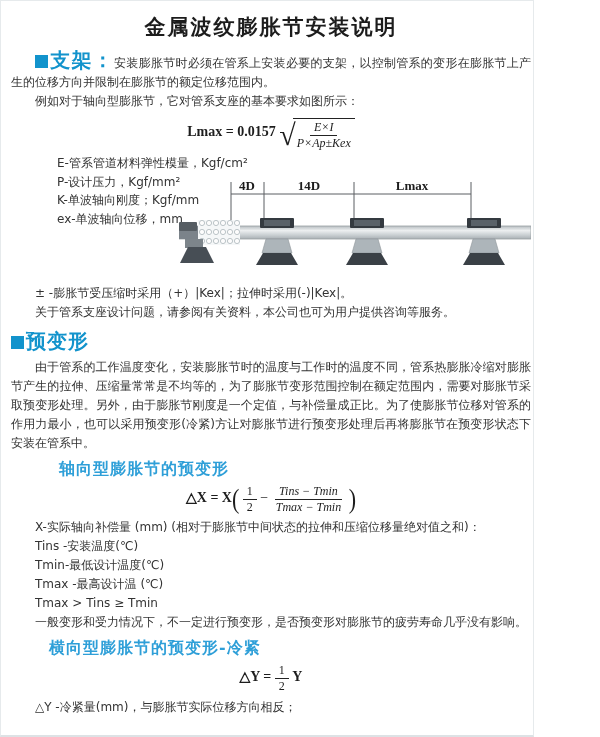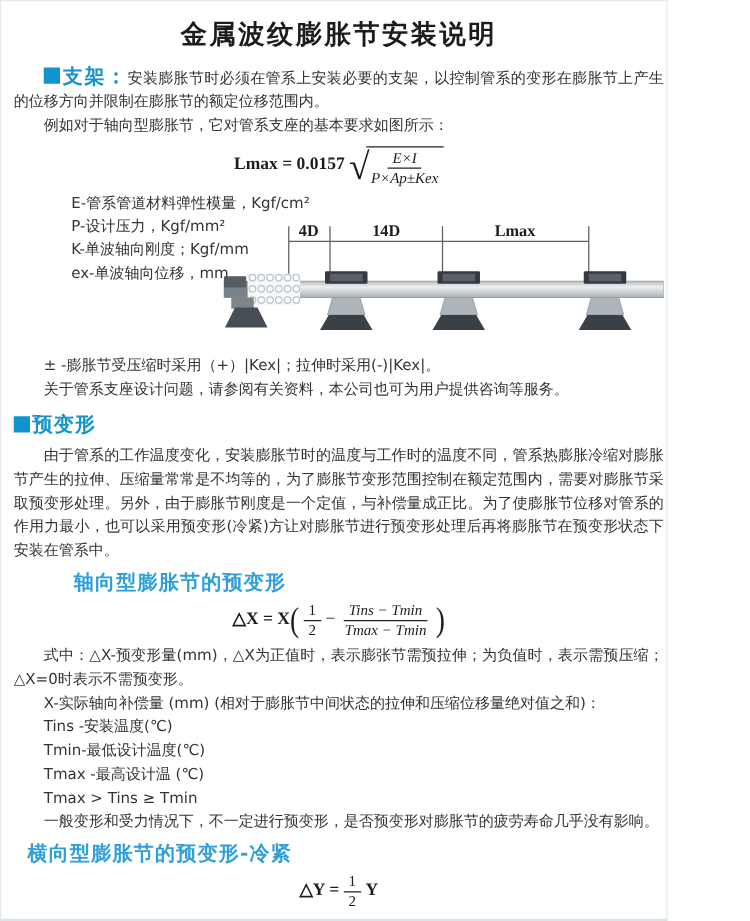--- a/index.html
+++ b/index.html
@@ -25,31 +25,31 @@
     font-weight:bold;
   }
   p{margin:0;}
   .line{line-height:19px;text-align:justify;}
   .indent{text-indent:2em;}
   .sq{
     display:inline-block;width:13px;height:13px;
     background:#1293cc;vertical-align:-1px;margin-right:2px;
   }
   .blue-label{
-    color:#1293cc;font-size:16px;font-weight:bold;letter-spacing:1px;
+    color:#1293cc;font-size:20px;font-weight:bold;letter-spacing:1px;
   }
   .sec-h{
     margin:9px 0 4px 0;line-height:20px;
   }
   .sub-h{
     color:#2e9fd8;font-size:16px;font-weight:bold;letter-spacing:1px;
     line-height:22px;margin:5px 0 2px 0;
   }
   .sub-h.axial{margin-left:48px;}
-  .sub-h.trans{margin-left:11px;}
+  .sub-h.trans{margin-left:38px;}
   
   .formula{
     text-align:center;
     font-family:Liberation Serif, serif;
     font-size:14px;color:#1d1d1d;
     margin:5px 0 5px 0;
   }
   .f-b{font-weight:bold;}
   .frac{
     display:inline-flex;flex-direction:column;align-items:center;
@@ -195,21 +195,20 @@
         <span class="den">2</span>
       </span>
     <span>−</span>
     <span class="frac">
         <span class="num ital">Tins − Tmin</span>
         <span class="den ital">Tmax − Tmin</span>
       </span>
     <span class="paren">)</span>
   </div>
 
-  <p class="line indent">式中：△X-预变形量(mm)，△X为正值时，表示膨张节需预拉伸；为负值时，表示需预压缩；△X=0时表示不需预变形。</p>
   <p class="line indent">X-实际轴向补偿量 (mm) (相对于膨胀节中间状态的拉伸和压缩位移量绝对值之和)：</p>
   <p class="line indent">Tins -安装温度(℃)</p>
   <p class="line indent">Tmin-最低设计温度(℃)</p>
   <p class="line indent">Tmax -最高设计温 (℃)</p>
   <p class="line indent">Tmax &gt; Tins ≥ Tmin</p>
   <p class="line indent">一般变形和受力情况下，不一定进行预变形，是否预变形对膨胀节的疲劳寿命几乎没有影响。</p>
 
   <p class="sub-h trans">横向型膨胀节的预变形-冷紧</p>
 
   <div class="formula">

